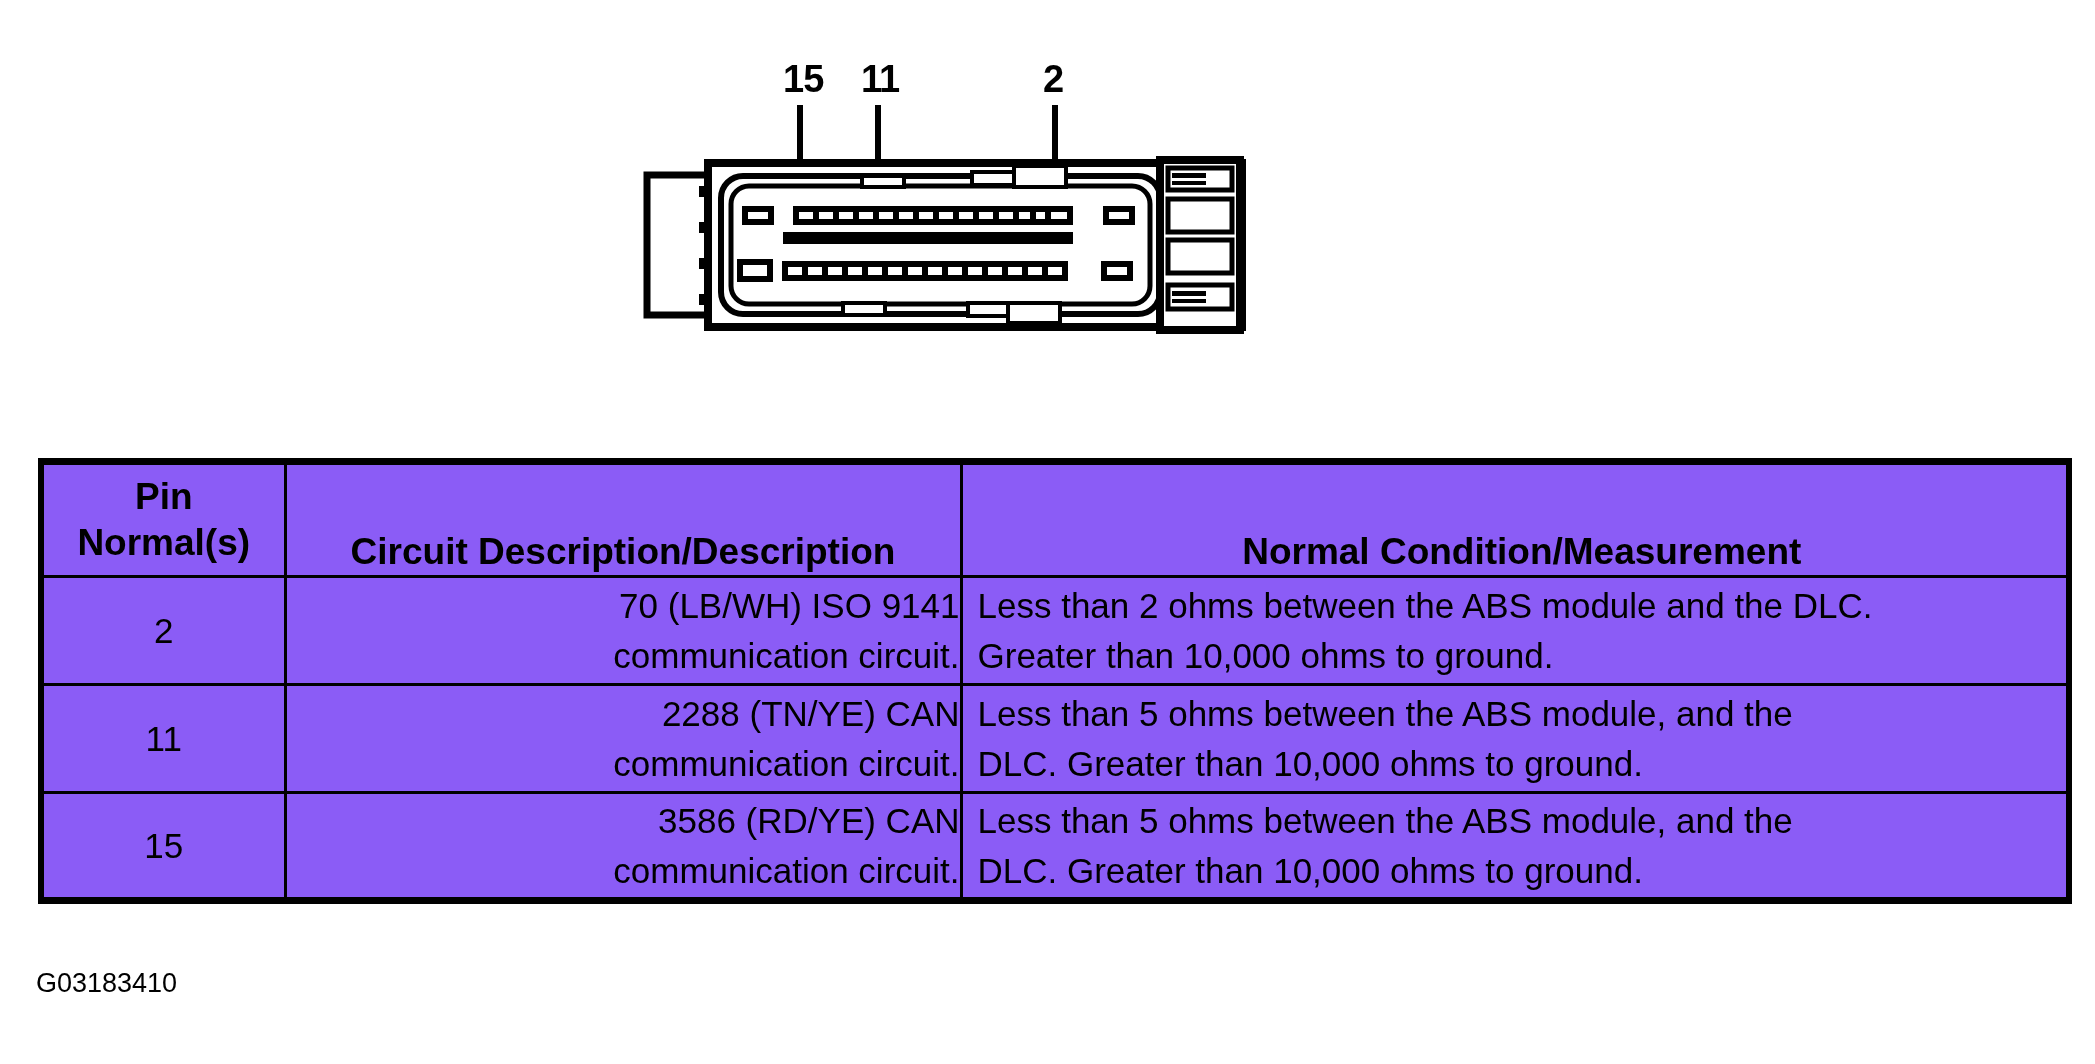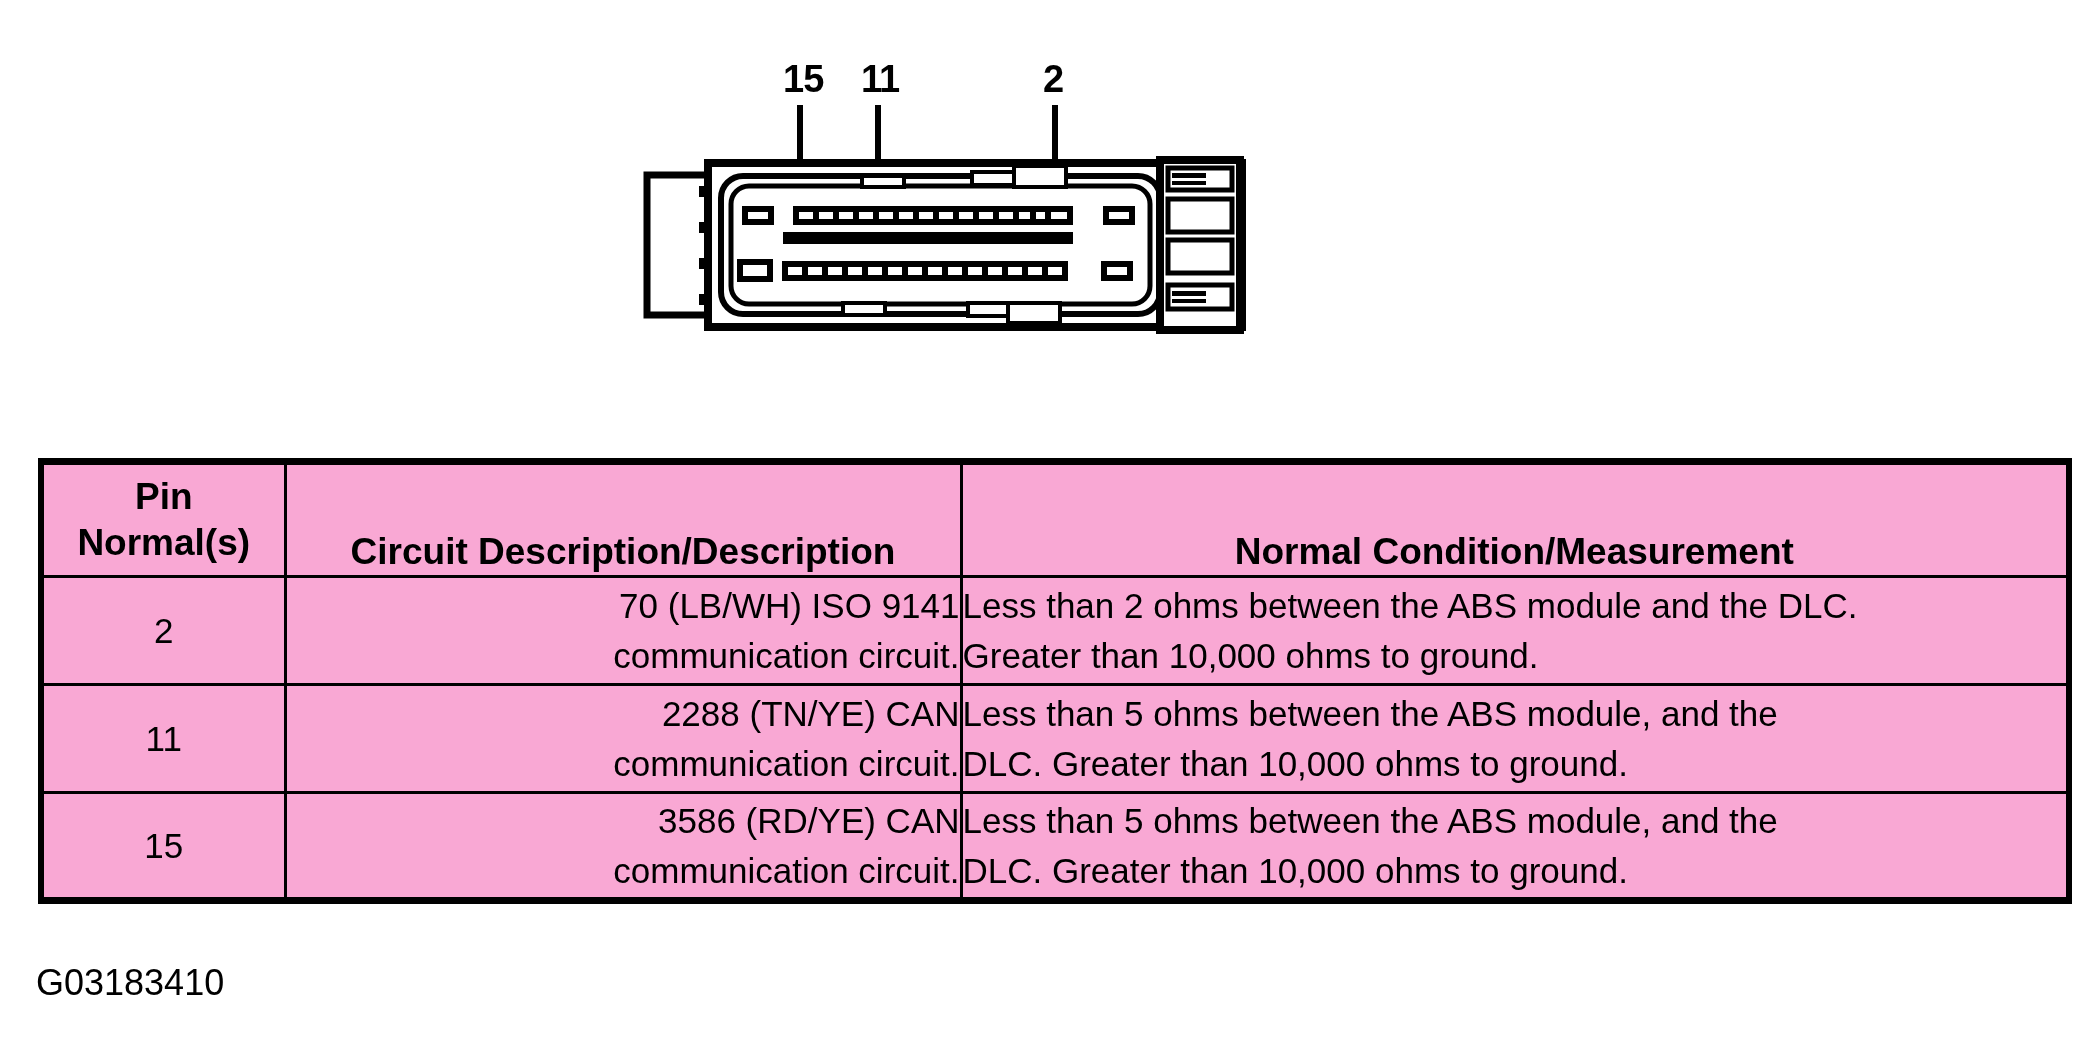--- a/index.html
+++ b/index.html
@@ -49,33 +49,34 @@
     top: 458px;
     width: 2028px;
     border-collapse: collapse;
     table-layout: fixed;
     background: #fff;
   }
   #pin-table td, #pin-table th {
     border: 3px solid #000;
     padding: 0;
     vertical-align: middle;
-    background: #f9a8d4;
+    background: #8b5cf6;
   }
   #pin-table thead th {
     border-top-width: 7px;
   }
   #pin-table tbody tr:last-child td {
     border-bottom-width: 7px;
   }
   #pin-table td:first-child, #pin-table th:first-child {
     border-left-width: 6px;
   }
   #pin-table td:last-child, #pin-table th:last-child {
     border-right-width: 6px;
+    padding-left: 15px;
   }
 
   .col-pin    { width: 244px; }
   .col-circuit{ width: 676px; }
   .col-normal { width: 1108px; }
 
   .hdr {
     font-weight: bold;
     font-size: 37px;
     line-height: 46px;
@@ -102,21 +103,21 @@
     font-size: 35px;
     line-height: 50px;
     padding: 14px 10px 16px 14px;
   }
   .row-body { height: 108px; }
 
   #figure-caption {
     position: absolute;
     left: 36px;
     top: 968px;
-    font-size: 36px;
+    font-size: 27px;
     line-height: 30px;
     font-family: "Liberation Sans", sans-serif;
     color: #000;
     white-space: nowrap;
   }
 </style>
 </head>
 <body>
 
 <div id="connector-diagram">

